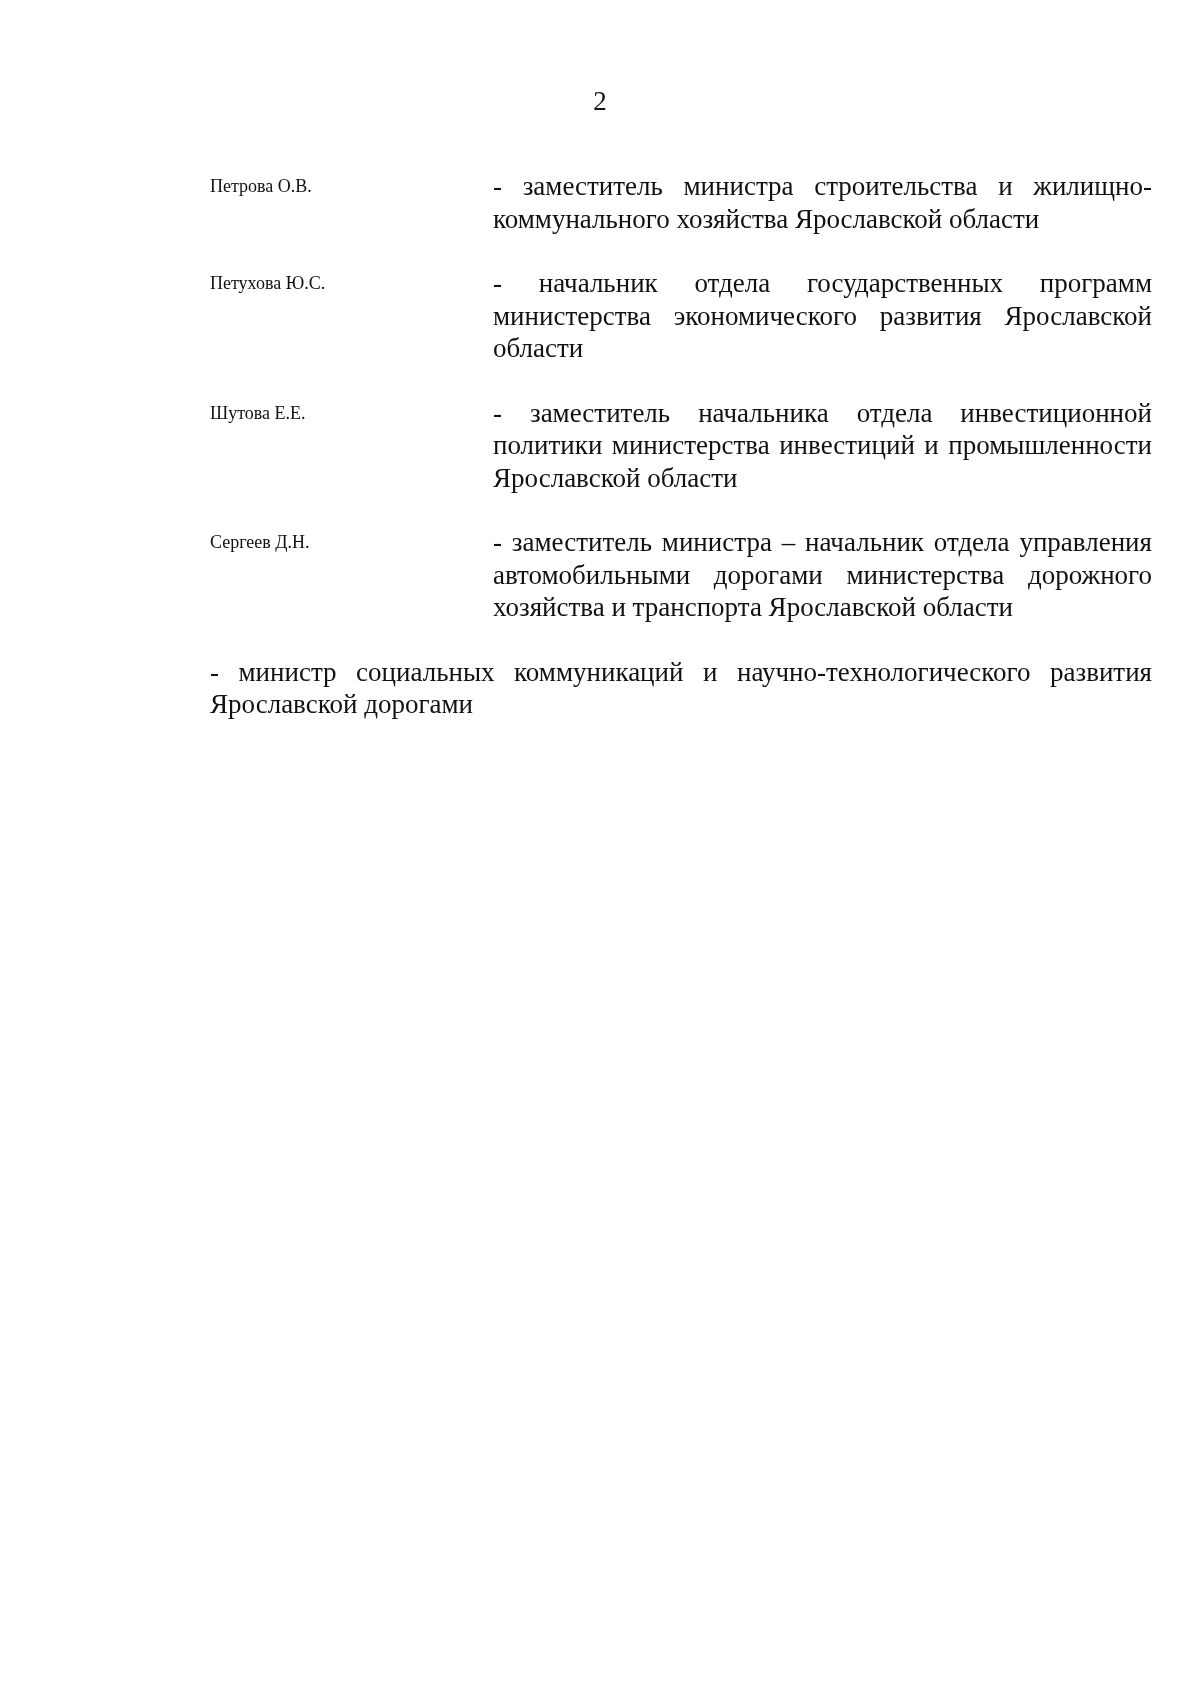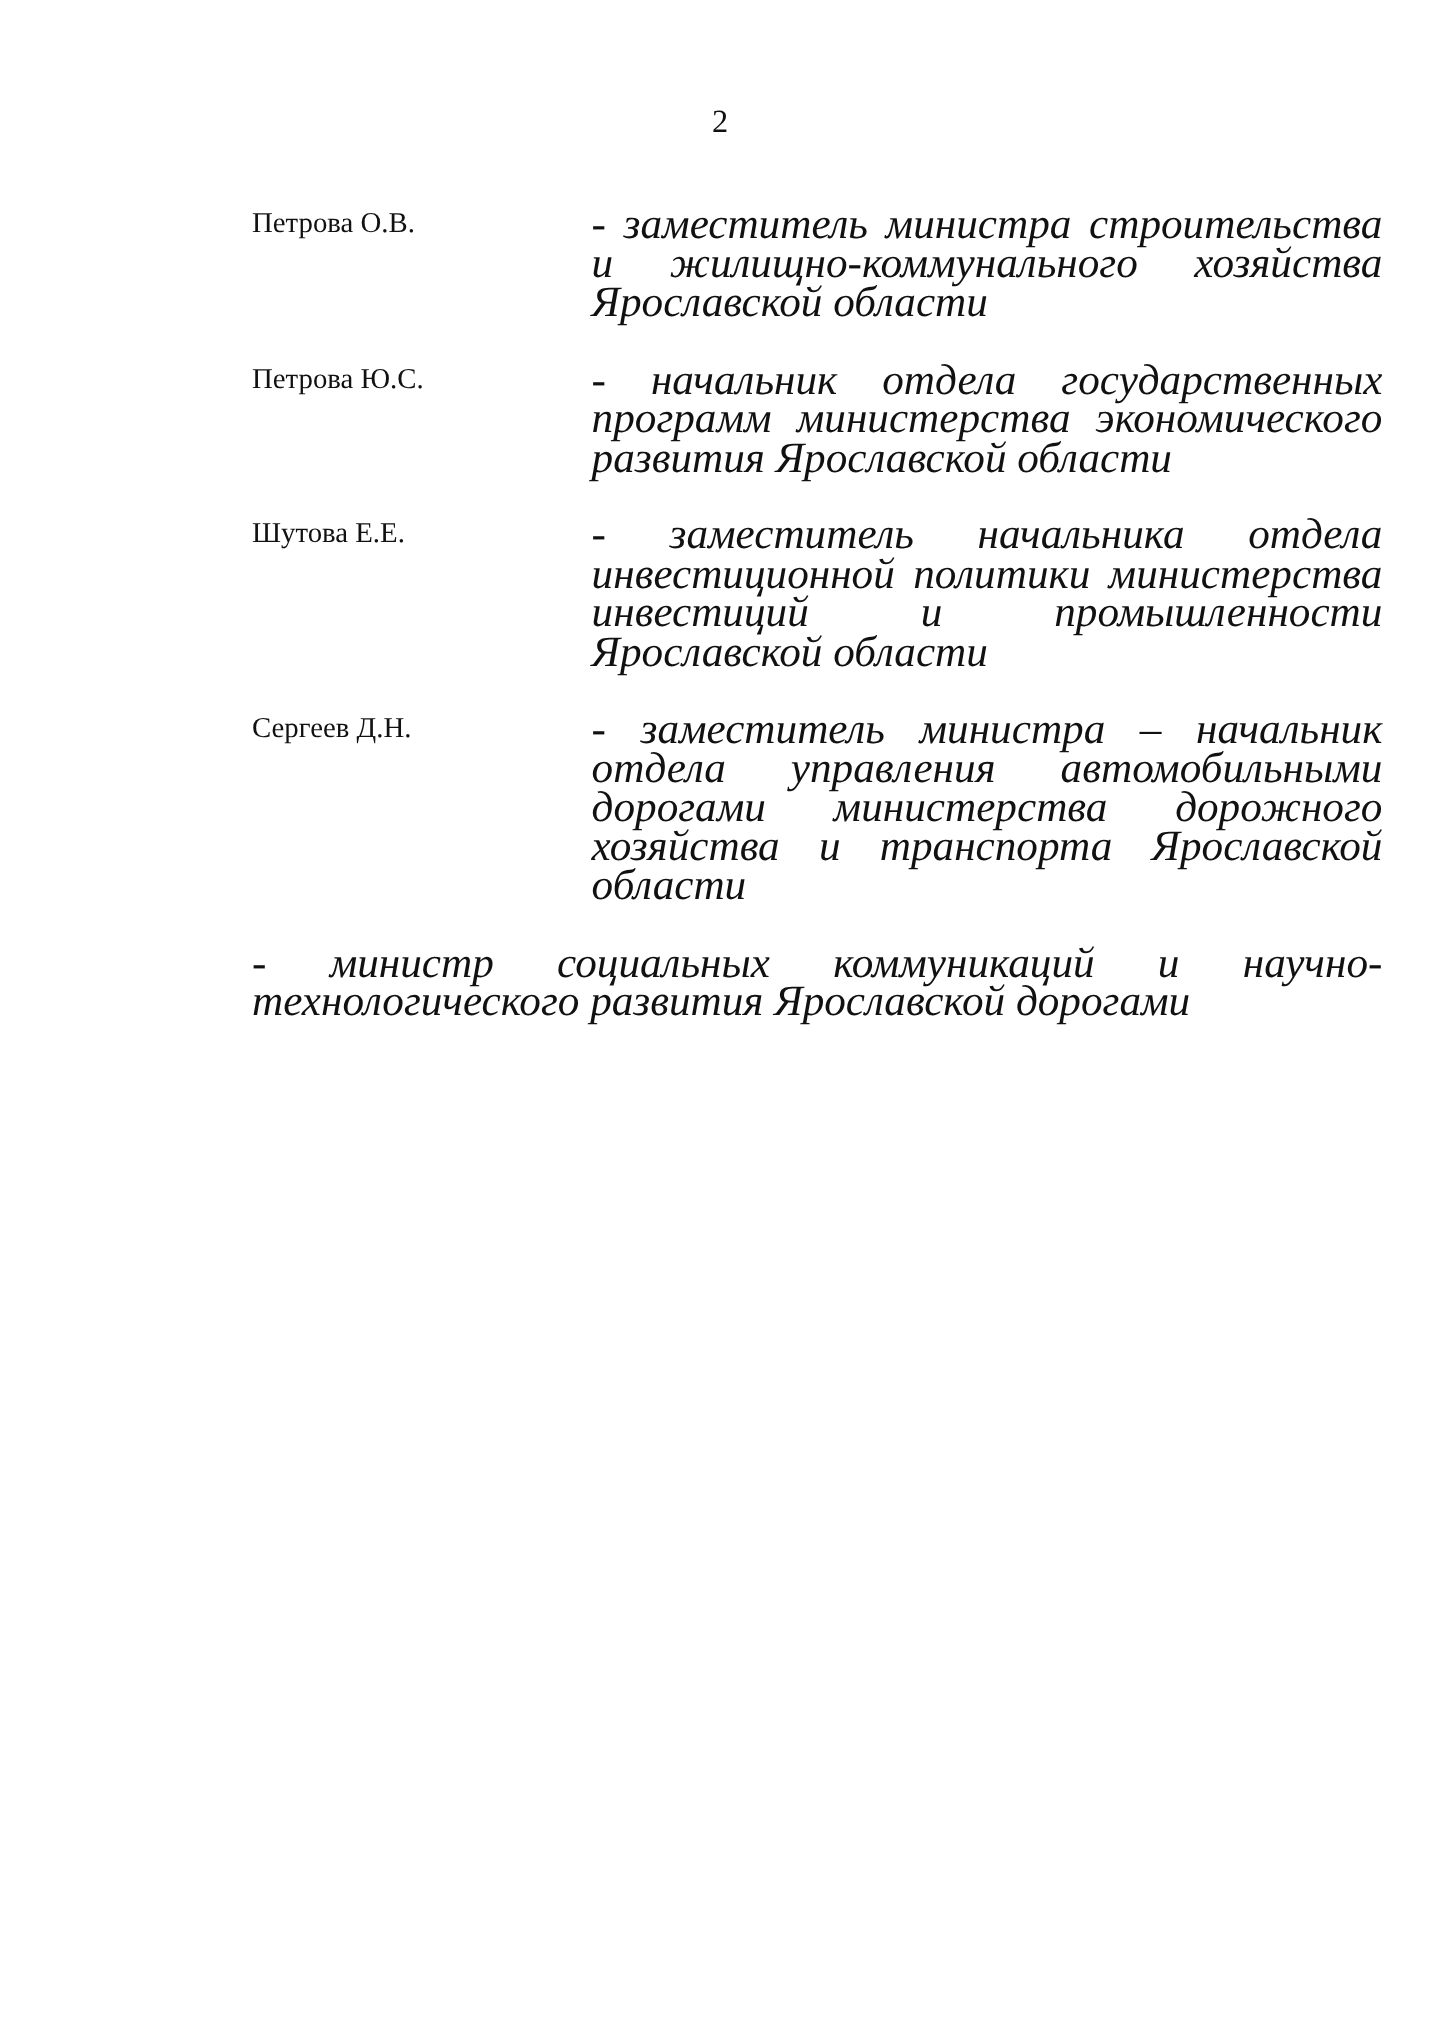--- a/index.html
+++ b/index.html
@@ -2,35 +2,35 @@
 <html><head>
 <meta charset="utf-8">
 <style>
   html, body { margin: 0; padding: 0; background: #ffffff; }
   body { width: 1200px; height: 1697px; position: relative; overflow: hidden;
          font-family: "Liberation Serif", "DejaVu Serif", serif; color: #111; }
   .page-number { position: absolute; top: 86px; left: 0; width: 1200px; text-align: center;
                  font-size: 27px; }
   .entries { position: absolute; top: 170px; left: 210px; width: 942px; }
   .entry { display: flex; margin-bottom: 32px; }
-  .name { width: 283px; flex: none; font-size: 24px; line-height: 32.5px; }
-  .desc { flex: 1; font-size: 36px; line-height: 32.5px; text-align: justify; font-style: italic; }
+  .name { width: 283px; flex: none; font-size: 18px; line-height: 32.5px; }
+  .desc { flex: 1; font-size: 27px; line-height: 32.5px; text-align: justify; }
 </style>
 </head>
 <body>
 
 <div class="page-number">2</div>
 
 <div class="entries">
   <div class="entry">
     <div class="name">Петрова О.В.</div>
     <div class="desc">- заместитель министра строительства и жилищно-коммунального хозяйства Ярославской области</div>
   </div>
   <div class="entry">
-    <div class="name">Петрова Ю.С.</div>
+    <div class="name">Петухова Ю.С.</div>
     <div class="desc">- начальник отдела государственных программ министерства экономического развития Ярославской области</div>
   </div>
   <div class="entry">
     <div class="name">Шутова Е.Е.</div>
     <div class="desc">- заместитель начальника отдела инвестиционной политики министерства инвестиций и промышленности Ярославской области</div>
   </div>
   <div class="entry">
     <div class="name">Сергеев Д.Н.</div>
     <div class="desc">- заместитель министра – начальник отдела управления автомобильными дорогами министерства дорожного хозяйства и транспорта Ярославской области</div>
   </div>

